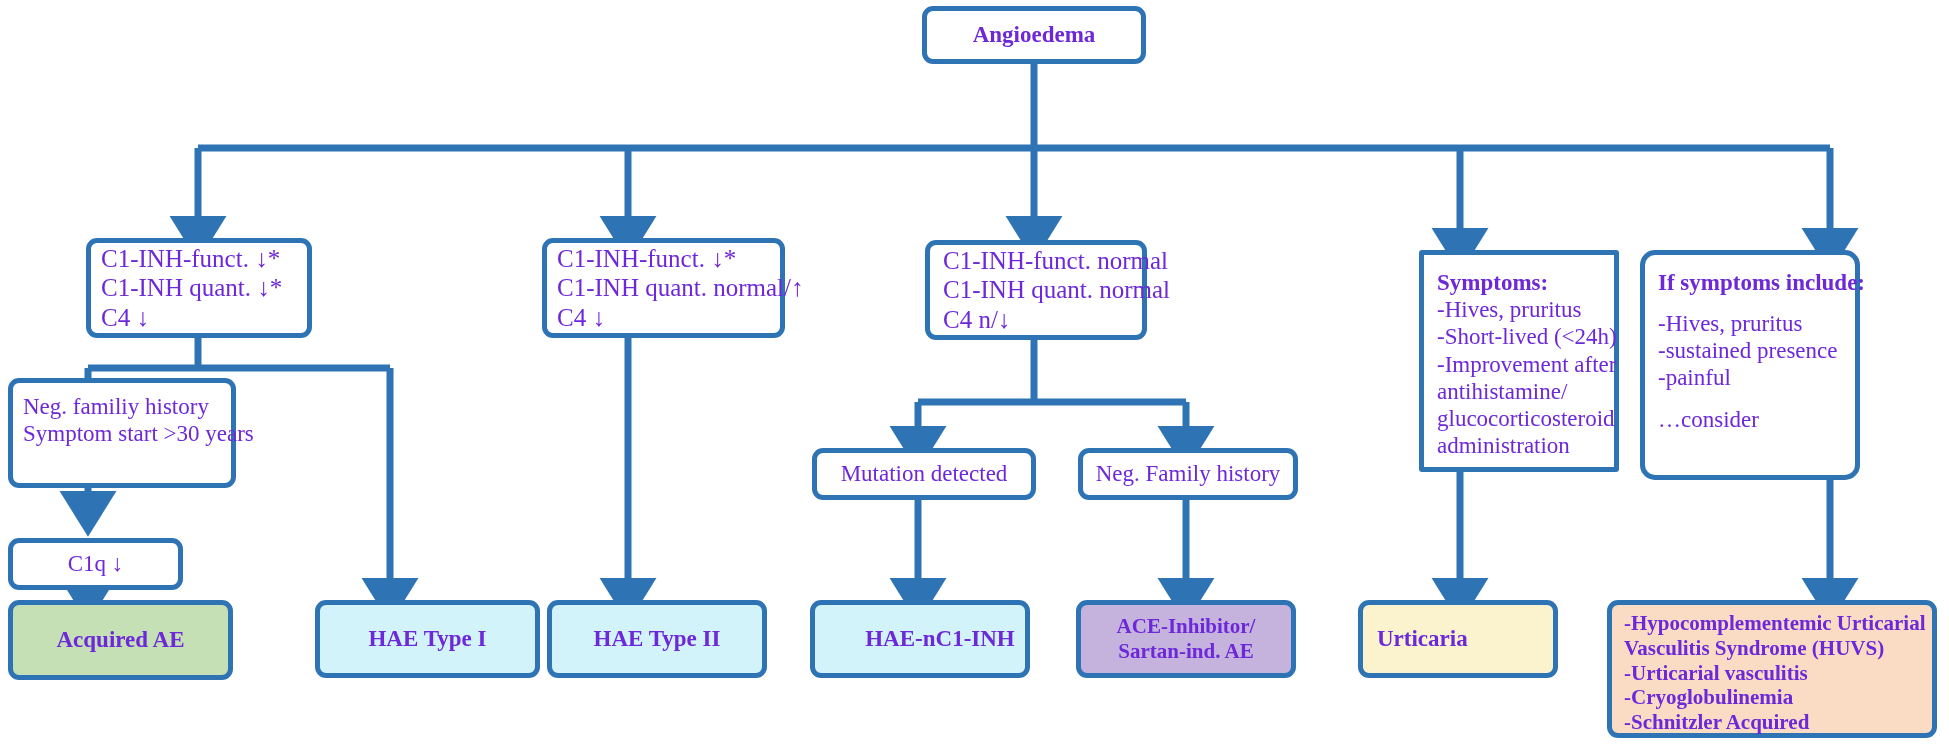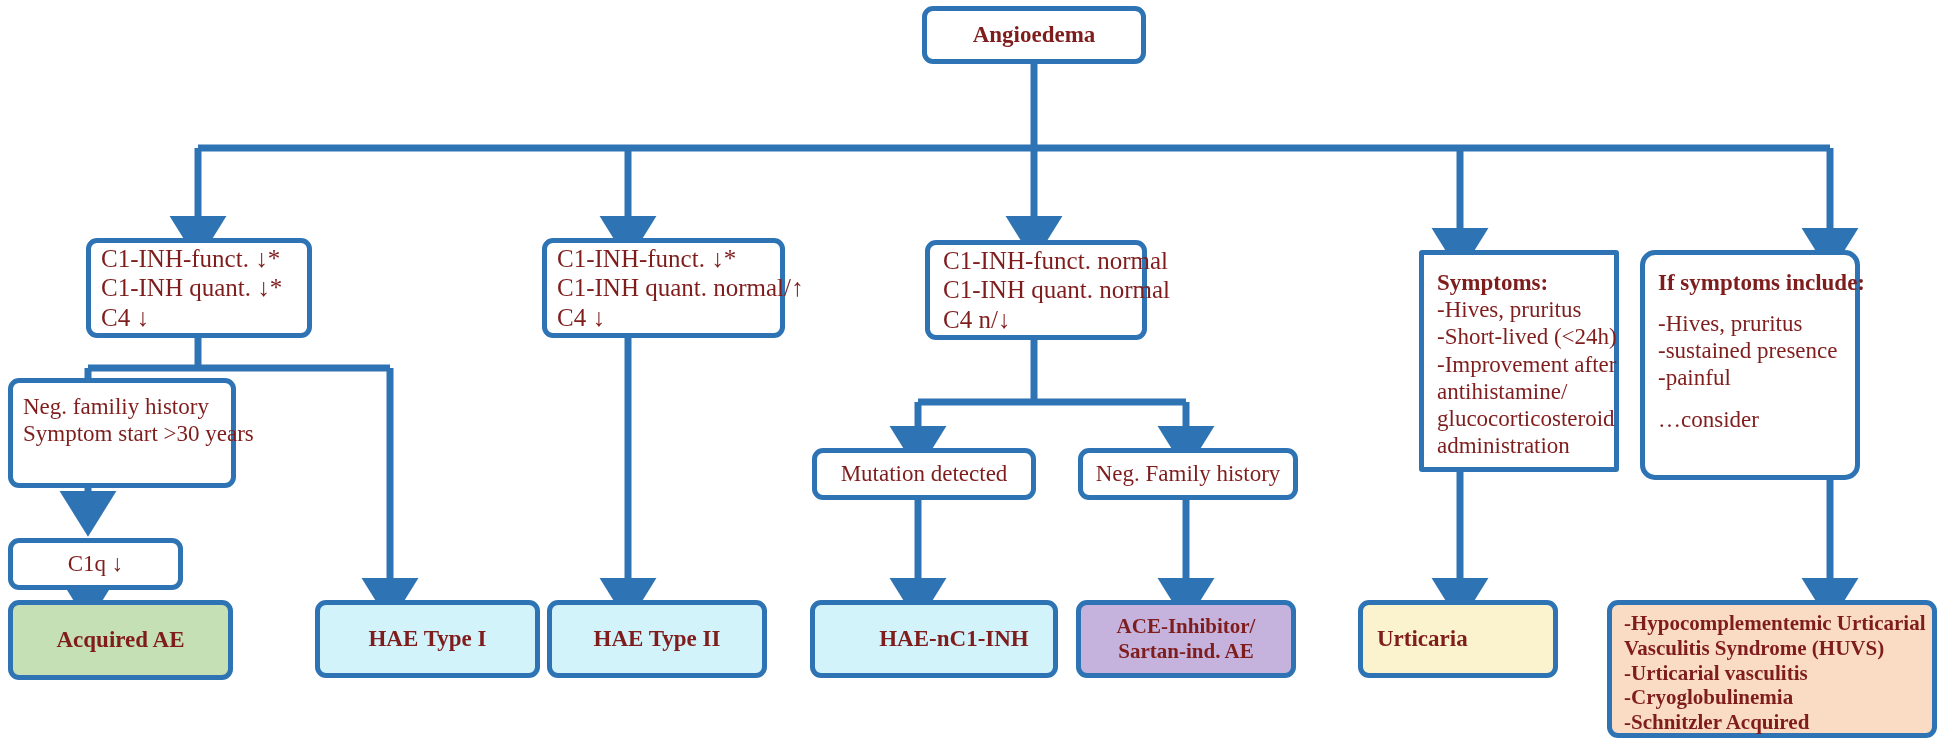--- a/index.html
+++ b/index.html
@@ -25,21 +25,21 @@
   }
   .node {
     position: absolute;
     box-sizing: border-box;
     border: 5px solid #2E74B5;
     border-radius: 3px;
     background: #ffffff;
     display: flex;
     flex-direction: column;
     justify-content: center;
-    color: #7f1d1d;
+    color: #6d28d9;
     line-height: 1.18;
   }
   .node.rounded { border-radius: 11px; }
   .node .line { white-space: pre; }
   .node.center { align-items: center; text-align: center; }
   .node.left { align-items: flex-start; text-align: right; }
   .node.pad { padding: 6px 10px; }
   .node.padwide { padding: 8px 13px; }
   .bold { font-weight: bold; }
   .t-title { font-size: 23px; font-weight: bold; }
@@ -161,21 +161,21 @@
   </div>
 
   <div class="node rounded center" style="left:283px; top:600px; width:225px; height:78px; background:#D3F3FB;margin-left:32px;">
     <div class="t-out">HAE Type I</div>
   </div>
 
   <div class="node rounded center" style="left:547px; top:600px; width:220px; height:78px; background:#D3F3FB;">
     <div class="t-out">HAE Type II</div>
   </div>
 
-  <div class="node rounded center" style="left:810px; top:600px; width:248px; height:78px; background:#D3F3FB;padding-left:40px;">
+  <div class="node rounded center" style="left:810px; top:600px; width:220px; height:78px; background:#D3F3FB;padding-left:40px;">
     <div class="t-out">HAE-nC1-INH</div>
   </div>
 
   <div class="node rounded center" style="left:1076px; top:600px; width:220px; height:78px; background:#C5B3DE;">
     <div class="t-outsm">ACE-Inhibitor/</div>
     <div class="t-outsm">Sartan-ind. AE</div>
   </div>
 
   <div class="node rounded left pad" style="left:1358px; top:600px; width:200px; height:78px; background:#FAF3CE; padding-left:14px;">
     <div class="t-out">Urticaria</div>

